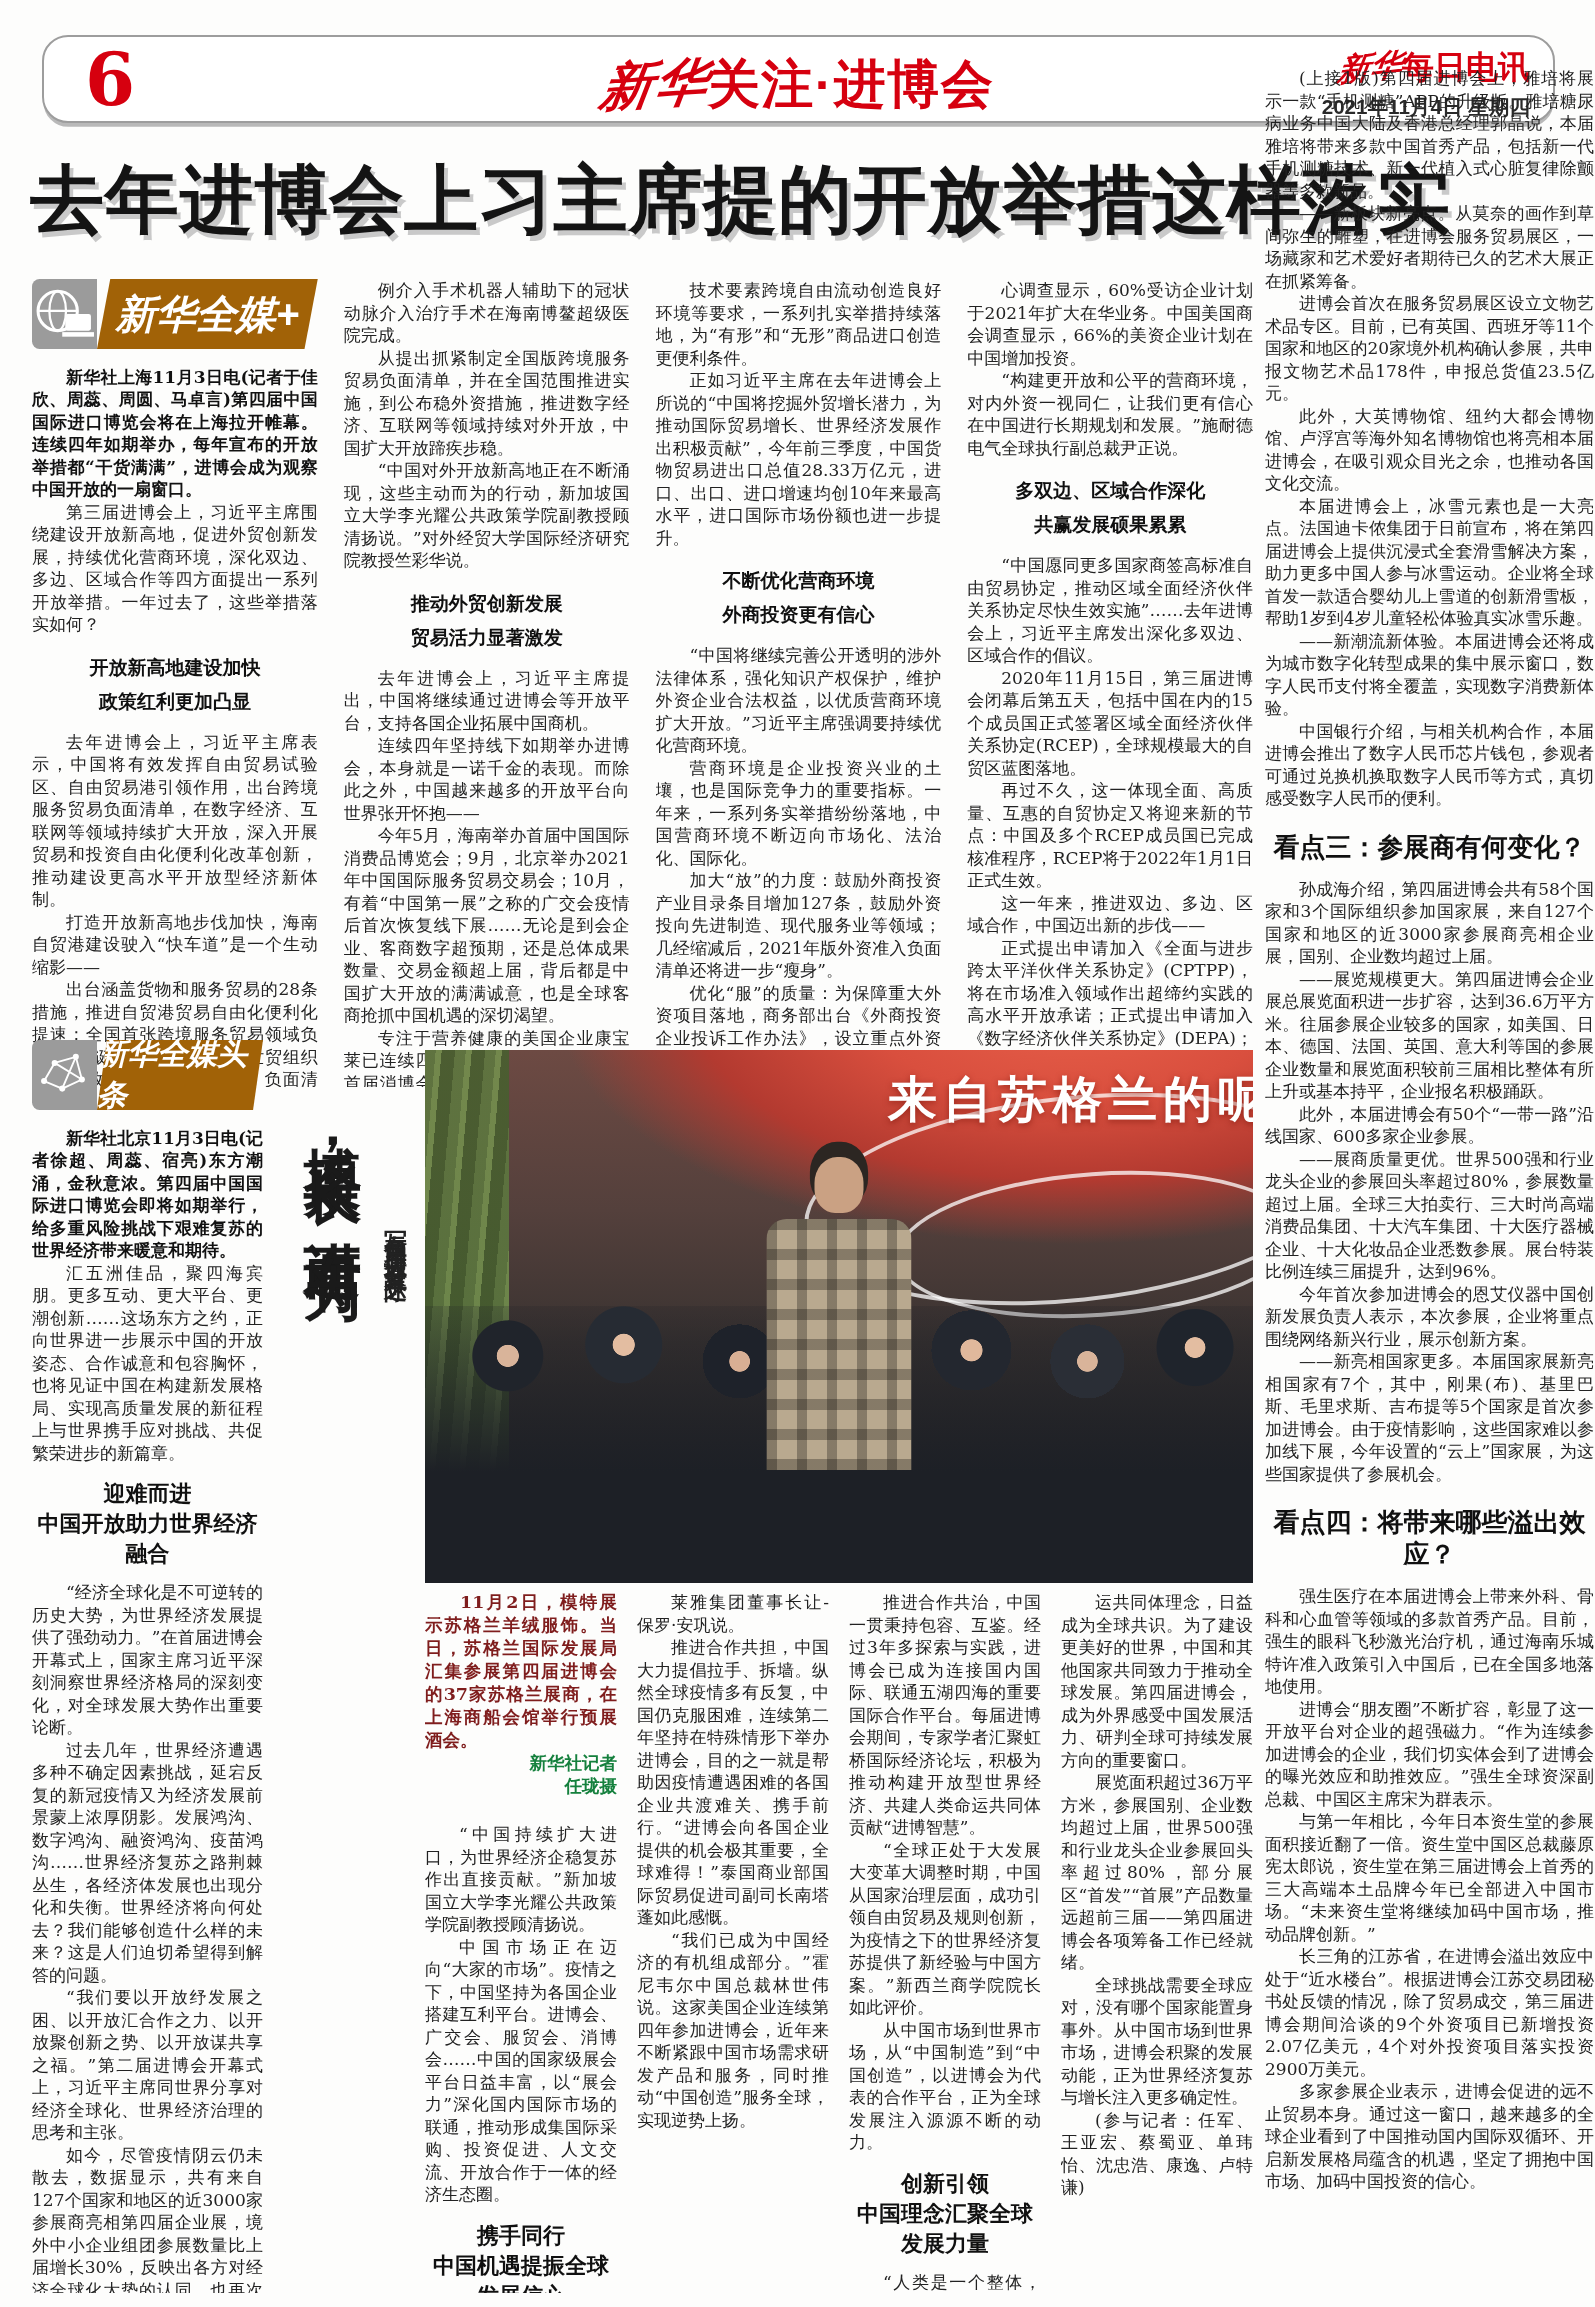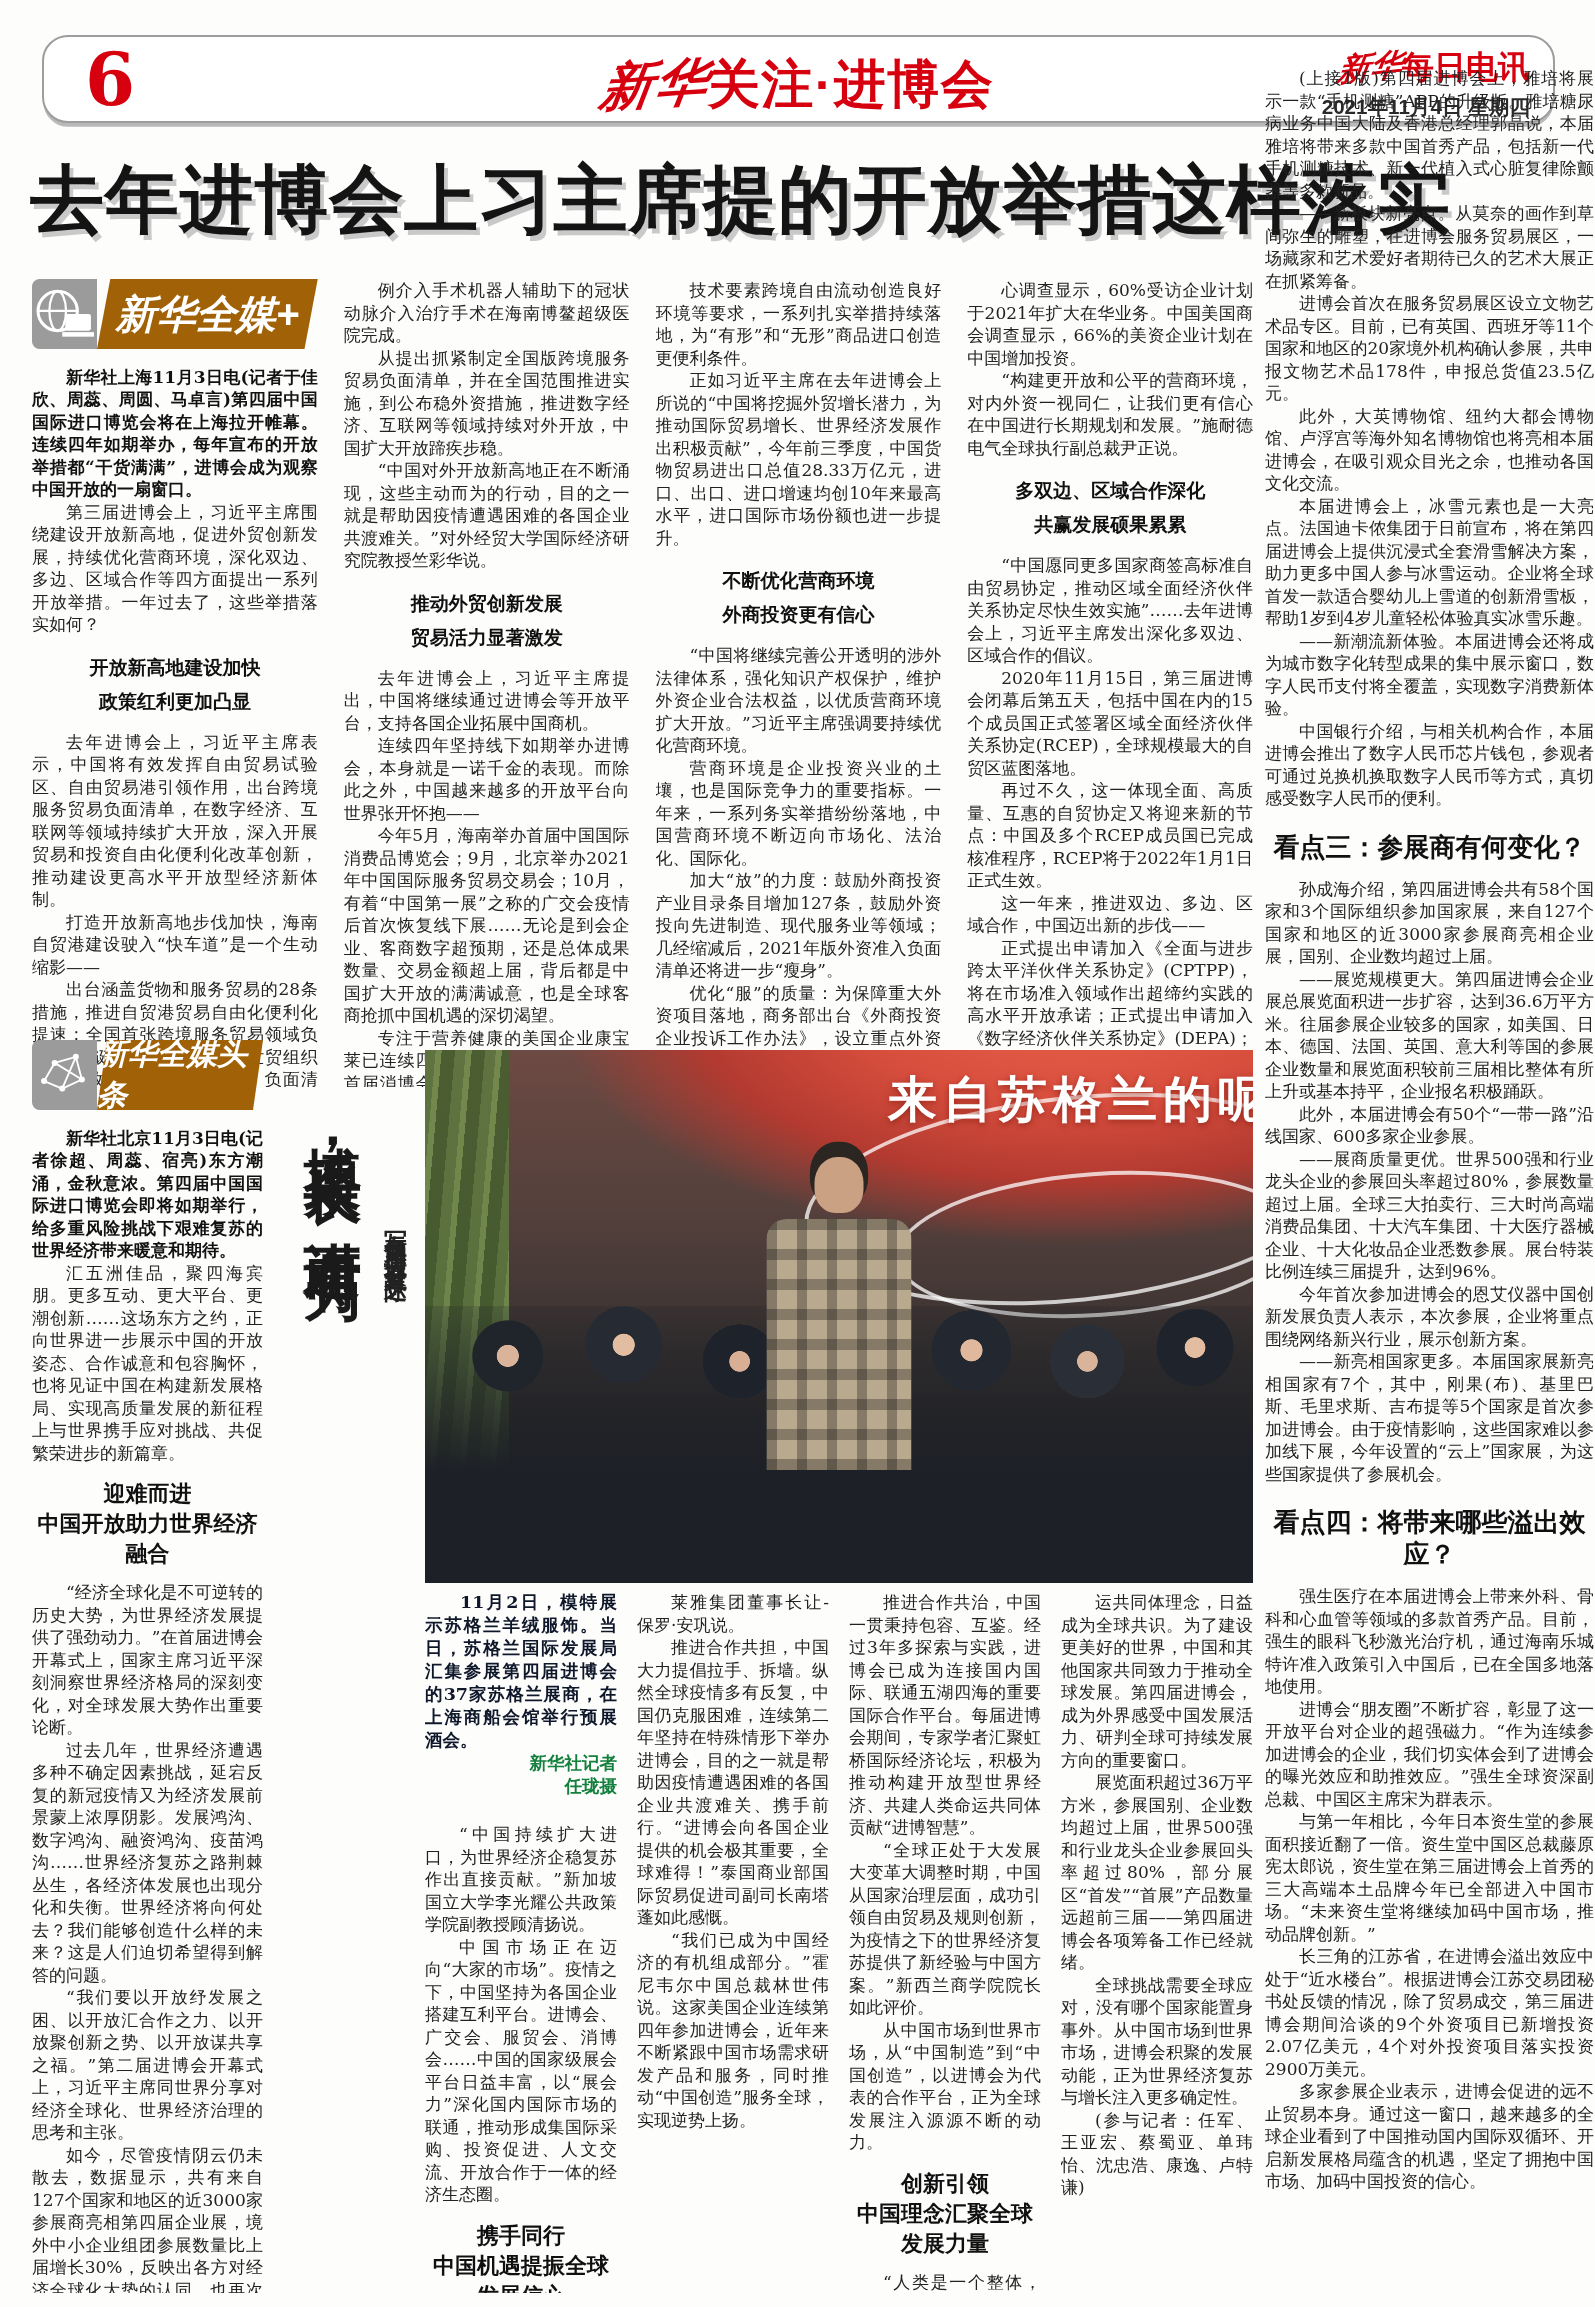--- a/index.html
+++ b/index.html
@@ -16,21 +16,21 @@
   .dateline{font-size:20.6px;font-weight:700;color:#2a2a2a;margin-top:3px;font-family:"Liberation Sans",sans-serif;}
   
   .headline{left:30px;top:151px;width:1222px;text-align:center;font-size:74px;font-weight:900;color:#141414;font-family:"Liberation Sans",sans-serif;letter-spacing:0.8px;text-shadow:3.8px 4.6px 0 #c9c9c9;white-space:nowrap;}
   
   .cols{display:flex;}
   .col{overflow:hidden;}
   .b-p,.b-lead{font-size:17px;line-height:22.5px;text-align:justify;text-indent:2em;color:#222;}
   .b-lead{font-weight:700;color:#111;}
   .b-h{font-size:19px;line-height:34px;font-weight:900;text-align:center;white-space:pre-line;font-family:"Liberation Sans",sans-serif;color:#101010;margin:15px 0 12px 0;}
   .b-k{font-size:26px;line-height:32px;font-weight:900;text-align:center;font-family:"Liberation Sans",sans-serif;color:#101010;margin:21px 0 15px 0;}
-  .b-cap{font-size:17.5px;line-height:23px;text-align:justify;text-indent:2em;font-weight:600;color:#0f172a;}
+  .b-cap{font-size:17.5px;line-height:23px;text-align:justify;text-indent:2em;font-weight:600;color:#7f1d1d;}
   .b-sig{font-size:17.5px;line-height:23px;text-align:right;font-weight:700;white-space:pre-line;color:#15803d;margin-bottom:25px;}
   
   .badge{display:flex;align-items:stretch;height:70px;margin-bottom:16.7px;}
   .badge .icon{width:65px;background:#9b9b9b;border-radius:7.6px 0 0 7.6px;position:relative;flex:none;}
   .badge .label{flex:1;background:#a16207;color:#fff;font-family:"Liberation Sans",sans-serif;font-weight:900;font-style:italic;display:flex;align-items:center;justify-content:center;clip-path:polygon(6% 0,100% 0,94% 100%,0 100%);}
   .badge1 .label{font-size:40px;}
   .badge2 .label{font-size:30px;}
   
   .toparticle{left:32px;top:279px;width:1221px;height:808px;}
   .toparticle .col{flex:1;margin-right:26px;}
@@ -102,21 +102,21 @@
 政策红利更加凸显</div>
         <div class="b-p">去年进博会上，习近平主席表示，中国将有效发挥自由贸易试验区、自由贸易港引领作用，出台跨境服务贸易负面清单，在数字经济、互联网等领域持续扩大开放，深入开展贸易和投资自由化便利化改革创新，推动建设更高水平开放型经济新体制。</div>
         <div class="b-p">打造开放新高地步伐加快，海南自贸港建设驶入“快车道”是一个生动缩影——</div>
         <div class="b-p">出台涵盖货物和服务贸易的28条措施，推进自贸港贸易自由化便利化提速；全国首张跨境服务贸易领域负面清单“诞生”，在中国加入世贸组织承诺开放的100个分部门里，负面清单有70多个分部门开放度超过当时承诺；离岛免税政策进一步调整完善……一系列政策和制度红利正惠及更多企业和百姓。</div>
       </div>
   </div>
   <div class="col">
       <div>
         <div class="b-p">例介入手术机器人辅助下的冠状动脉介入治疗手术在海南博鳌超级医院完成。</div>
         <div class="b-p">从提出抓紧制定全国版跨境服务贸易负面清单，并在全国范围推进实施，到公布稳外资措施，推进数字经济、互联网等领域持续对外开放，中国扩大开放蹄疾步稳。</div>
-        <div class="b-p">“中国对外开放新高地正在不断涌现，这些主动而为的行动，目的之一就是帮助因疫情遭遇困难的各国企业共渡难关。”对外经贸大学国际经济研究院教授竺彩华说。</div>
+        <div class="b-p">“中国对外开放新高地正在不断涌现，这些主动而为的行动，新加坡国立大学李光耀公共政策学院副教授顾清扬说。”对外经贸大学国际经济研究院教授竺彩华说。</div>
         <div class="b-h">推动外贸创新发展
 贸易活力显著激发</div>
         <div class="b-p">去年进博会上，习近平主席提出，中国将继续通过进博会等开放平台，支持各国企业拓展中国商机。</div>
         <div class="b-p">连续四年坚持线下如期举办进博会，本身就是一诺千金的表现。而除此之外，中国越来越多的开放平台向世界张开怀抱——</div>
         <div class="b-p">今年5月，海南举办首届中国国际消费品博览会；9月，北京举办2021年中国国际服务贸易交易会；10月，有着“中国第一展”之称的广交会疫情后首次恢复线下展……无论是到会企业、客商数字超预期，还是总体成果数量、交易金额超上届，背后都是中国扩大开放的满满诚意，也是全球客商抢抓中国机遇的深切渴望。</div>
         <div class="b-p">专注于营养健康的美国企业康宝莱已连续四年参加进博会，同时也是首届消博会的参展商。康宝莱中国区总裁、全球高级副总裁郭木感慨：“中国消费升级的商机、不断成长的市场、主动向世界开放的决心，给了企业在华发展的契机。”</div>
       </div>
     </div>
   <div class="col">
       <div>

